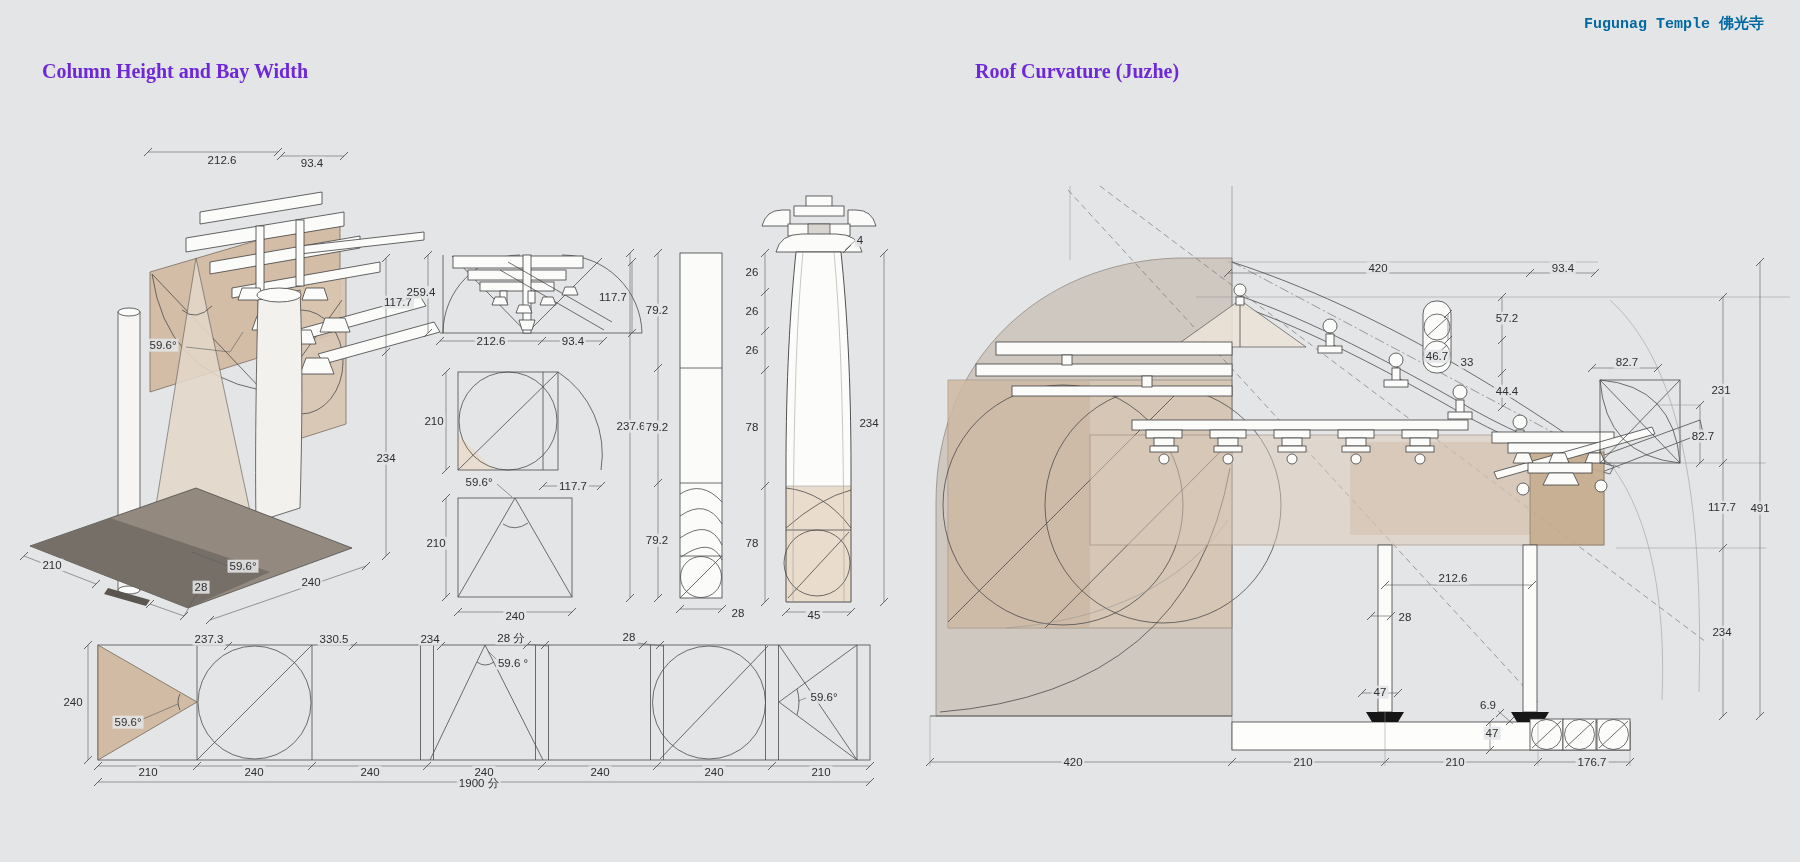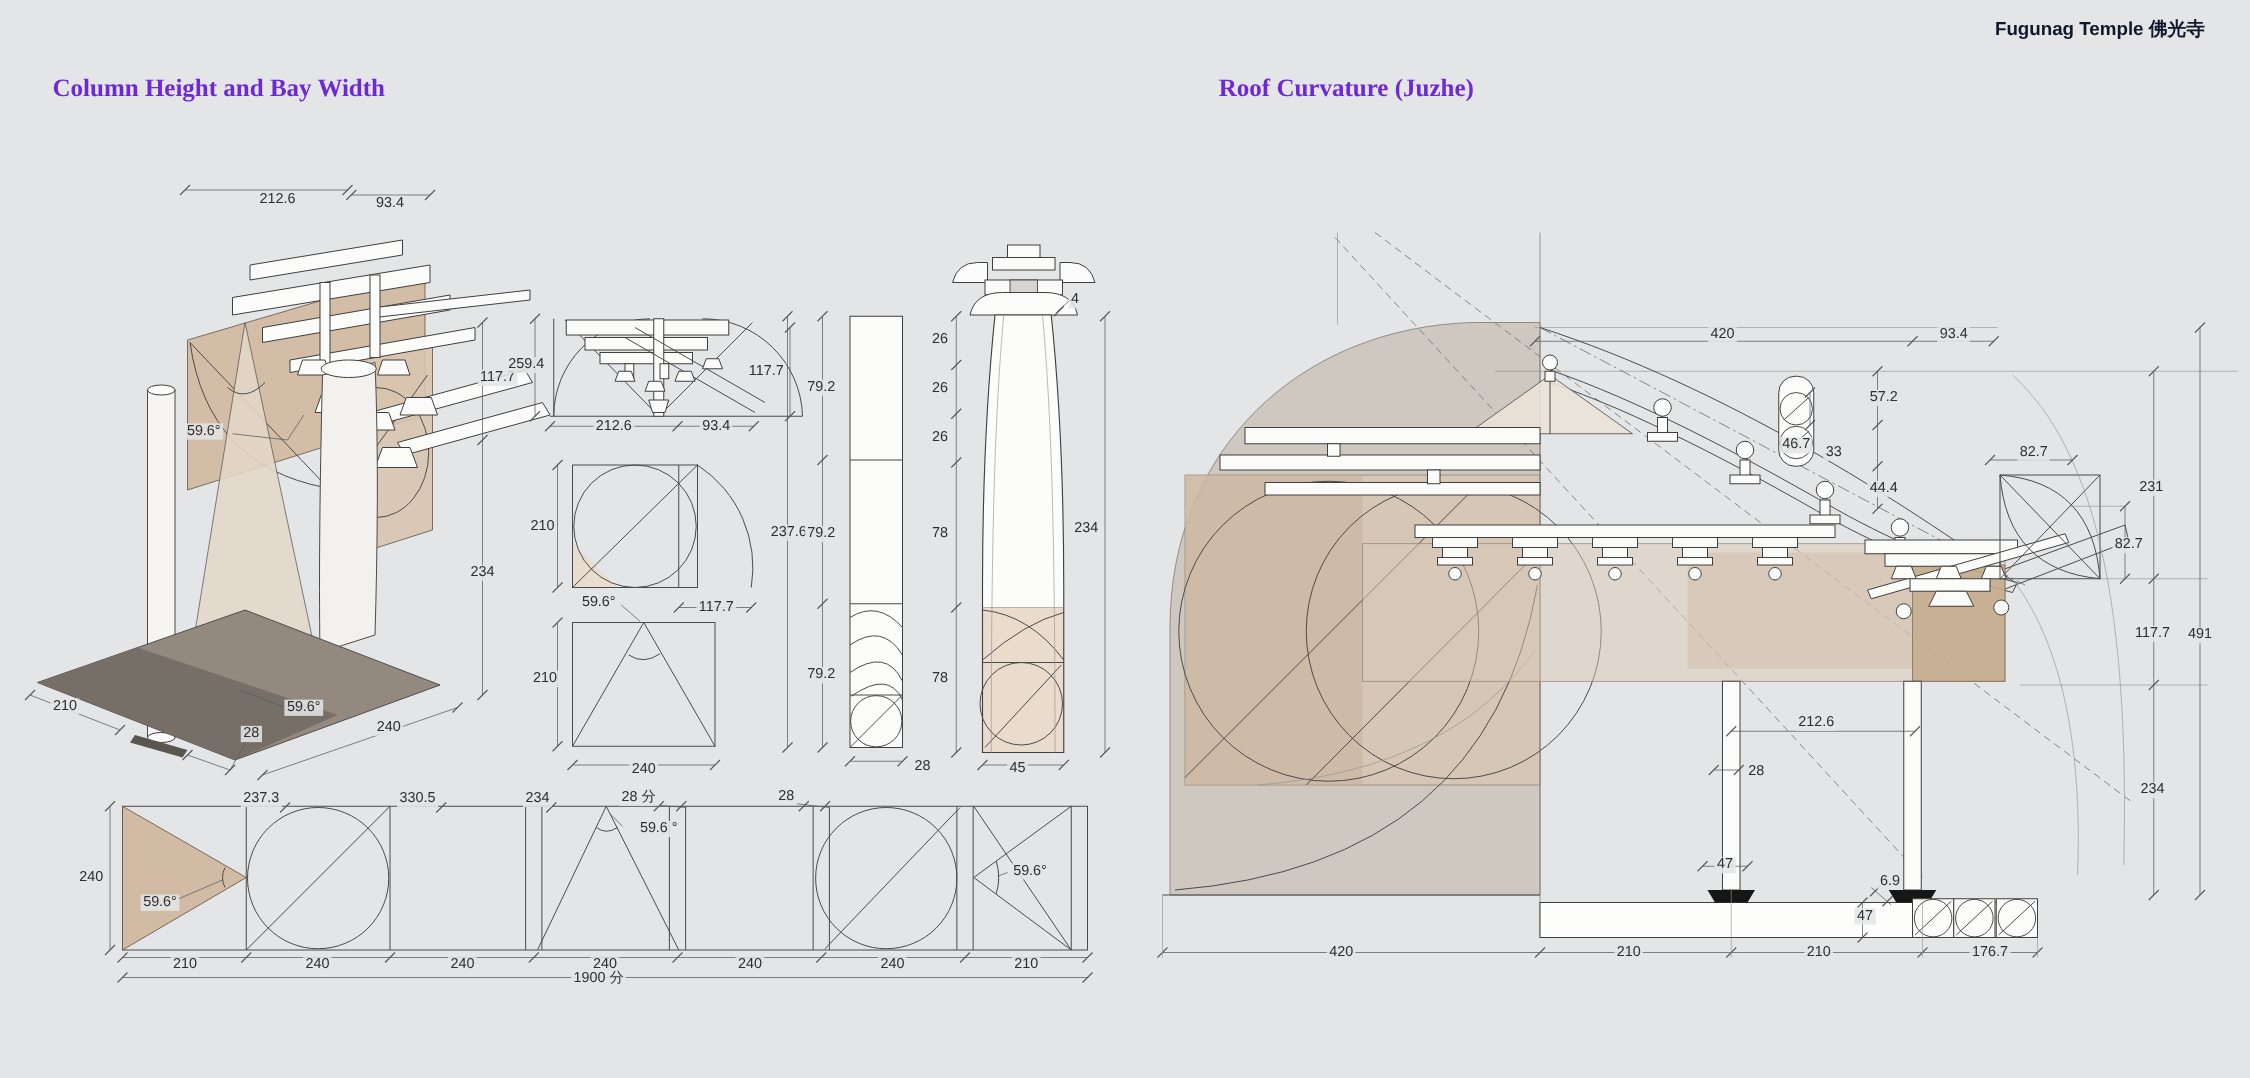--- a/index.html
+++ b/index.html
@@ -1,20 +1,20 @@
 <!DOCTYPE html>
 <html><head>
 <meta charset="utf-8">
 <style>
   html,body{margin:0;padding:0;background:#d8d9db;}
   #page{position:relative;width:1800px;height:862px;background:#e4e5e7;overflow:hidden;
         font-family:"Liberation Sans",sans-serif;}
   #drawing{position:absolute;left:0;top:0;}
-  .page-title{position:absolute;top:14px;right:36px;font-family:Liberation Sans, sans-serif;
-              font-weight:bold;font-size:15px;color:#0f172a;}
+  .page-title{position:absolute;top:14px;right:36px;font-family:Liberation Mono, monospace;
+              font-weight:bold;font-size:15px;color:#0369a1;}
   .section-title{position:absolute;top:60px;font-family:"Liberation Serif",serif;
                  font-weight:bold;font-size:20px;color:#6d28d9;}
   .section-title.left{left:42px;}
   .section-title.right{left:975px;}
   .dim-label{position:absolute;transform:translate(-50%,-50%);font-size:11.5px;color:#2e2e2e;
              background:rgba(228,229,231,0.88);padding:0 2px;white-space:nowrap;line-height:1.1;}
   
   .ln{stroke:#4b4b4b;stroke-width:.8;fill:none;}
   .thin{stroke:#919191;stroke-width:.5;fill:none;}
   .dim{stroke:#5a5a5a;stroke-width:.6;fill:none;}
@@ -501,21 +501,21 @@
       <span class="dim-label" style="left: 752px; top: 543px;">78</span>
       <span class="dim-label" style="left: 869px; top: 423px;">234</span>
       <span class="dim-label" style="left: 814px; top: 615px;">45</span>
       <span class="dim-label" style="left: 73px; top: 702px;">240</span>
       <span class="dim-label" style="left: 209px; top: 639px;">237.3</span>
       <span class="dim-label" style="left: 334px; top: 639px;">330.5</span>
       <span class="dim-label" style="left: 430px; top: 639px;">234</span>
       <span class="dim-label" style="left: 511px; top: 638px;">28 分</span>
       <span class="dim-label" style="left: 629px; top: 637px;">28</span>
       <span class="dim-label" style="left: 128px; top: 722px;">59.6°</span>
-      <span class="dim-label" style="left: 527px; top: 663px; text-align: center;">59.6 °</span>
+      <span class="dim-label" style="left: 513px; top: 663px; text-align: center;">59.6 °</span>
       <span class="dim-label" style="left: 824px; top: 697px;">59.6°</span>
       <span class="dim-label" style="left: 148px; top: 772px;">210</span>
       <span class="dim-label" style="left: 254px; top: 772px;">240</span>
       <span class="dim-label" style="left: 370px; top: 772px;">240</span>
       <span class="dim-label" style="left: 484px; top: 772px;">240</span>
       <span class="dim-label" style="left: 600px; top: 772px;">240</span>
       <span class="dim-label" style="left: 714px; top: 772px;">240</span>
       <span class="dim-label" style="left: 821px; top: 772px;">210</span>
       <span class="dim-label" style="left: 479px; top: 783px;">1900 分</span>
       <span class="dim-label" style="left: 1378px; top: 268px;">420</span>
@@ -526,21 +526,21 @@
       <span class="dim-label" style="left: 1507px; top: 391px;">44.4</span>
       <span class="dim-label" style="left: 1627px; top: 362px;">82.7</span>
       <span class="dim-label" style="left: 1721px; top: 390px;">231</span>
       <span class="dim-label" style="left: 1703px; top: 436px;">82.7</span>
       <span class="dim-label" style="left: 1722px; top: 507px;">117.7</span>
       <span class="dim-label" style="left: 1760px; top: 508px;">491</span>
       <span class="dim-label" style="left: 1722px; top: 632px;">234</span>
       <span class="dim-label" style="left: 1453px; top: 578px;">212.6</span>
       <span class="dim-label" style="left: 1405px; top: 617px;">28</span>
       <span class="dim-label" style="left: 1380px; top: 692px;">47</span>
-      <span class="dim-label" style="left: 1488px; top: 705px; margin-left: 24px;">6.9</span>
+      <span class="dim-label" style="left: 1488px; top: 705px;">6.9</span>
       <span class="dim-label" style="left: 1492px; top: 733px;">47</span>
       <span class="dim-label" style="left: 1073px; top: 762px;">420</span>
       <span class="dim-label" style="left: 1303px; top: 762px;">210</span>
       <span class="dim-label" style="left: 1455px; top: 762px;">210</span>
       <span class="dim-label" style="left: 1592px; top: 762px;">176.7</span>
     </div>
 
 </div>
 
 </body></html>

